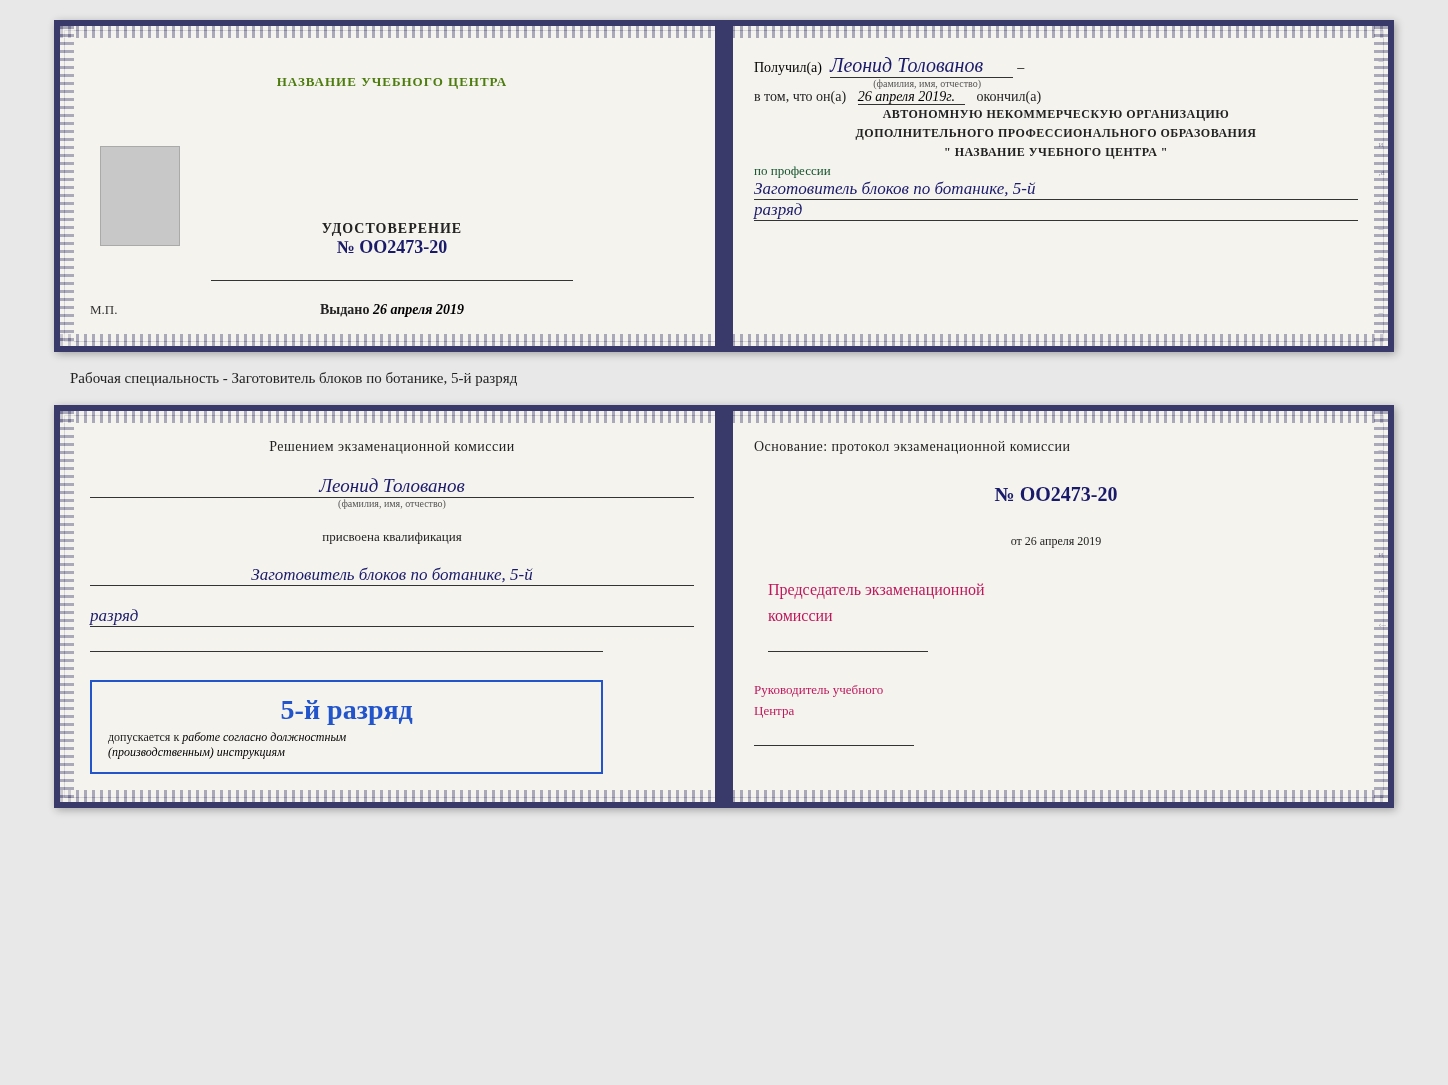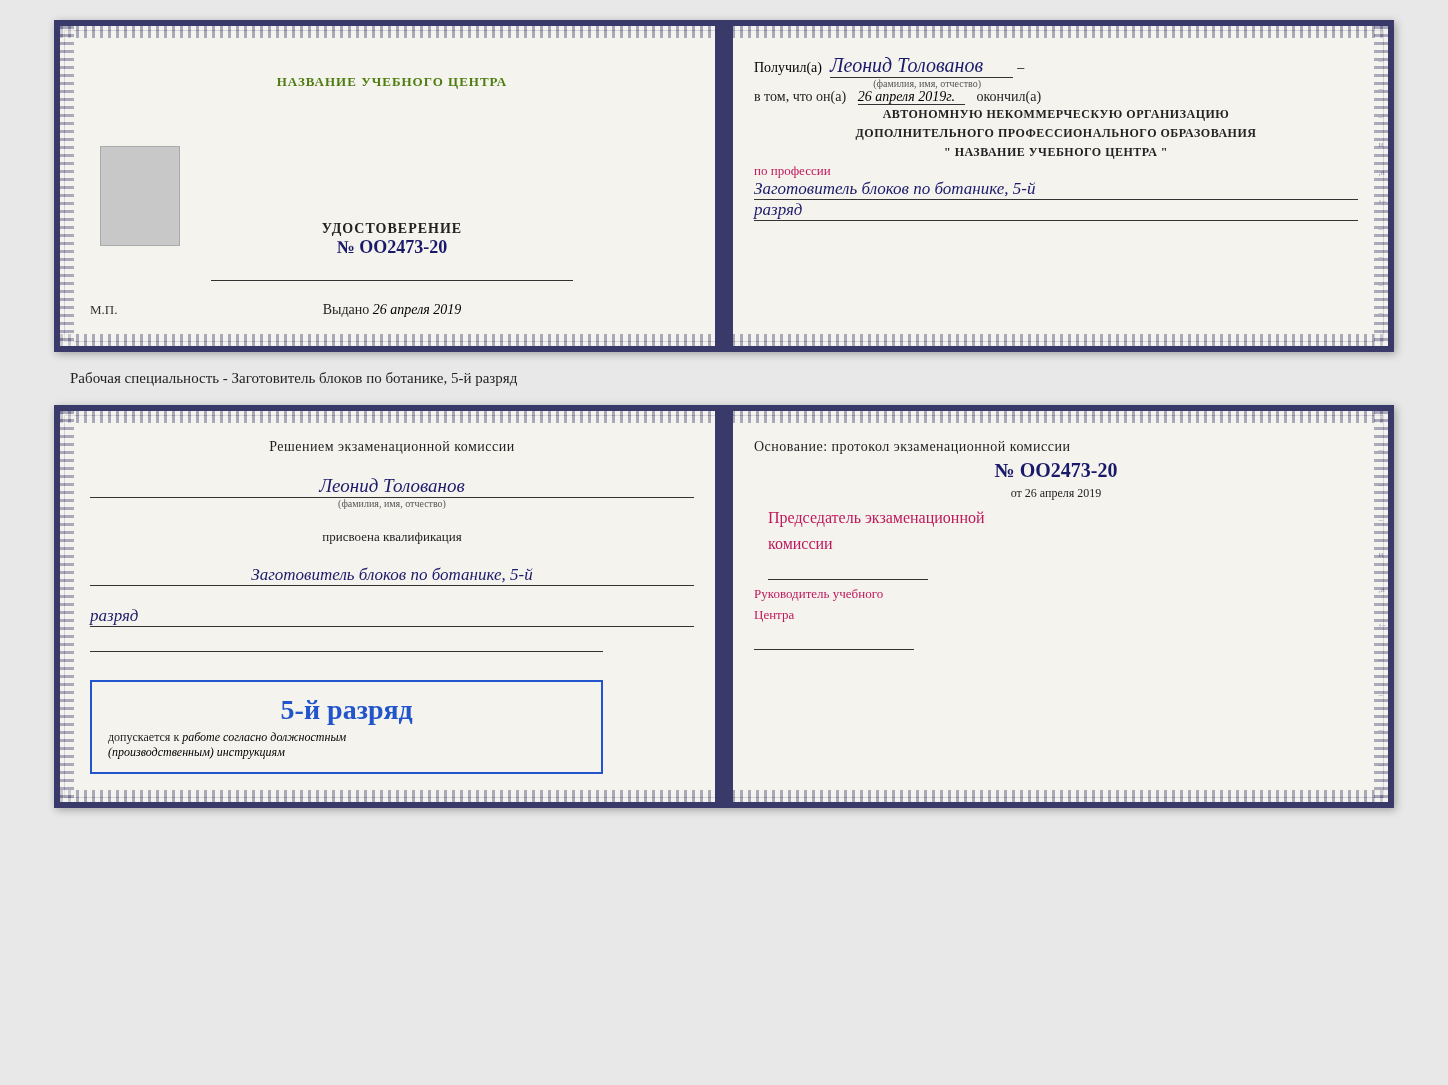--- a/index.html
+++ b/index.html
@@ -150,20 +150,21 @@
       font-weight: bold;
       text-align: center;
       color: #1a1a6a;
       font-family: 'Times New Roman', serif;
     }
 
     .issued-line {
       font-size: 14px;
       color: #222;
       text-align: left;
+      font-weight: bold;
     }
 
     .issued-date {
       font-style: italic;
       color: #000;
     }
 
     .mp-line {
       font-size: 13px;
       color: #333;
@@ -216,21 +217,21 @@
       font-weight: bold;
       text-align: center;
       text-transform: uppercase;
       color: #222;
       letter-spacing: 0.5px;
       line-height: 1.6;
     }
 
     .profession-label {
       font-size: 13px;
-      color: #be185d;
+      color: #14532d;
     }
 
     .profession-value {
       font-size: 17px;
       font-style: italic;
       color: #1a1a6a;
       font-family: 'Times New Roman', serif;
       border-bottom: 1px solid #333;
     }
 
@@ -271,21 +272,21 @@
     .bottom-doc .doc-left {
       display: flex;
       flex-direction: column;
       gap: 20px;
       min-height: 320px;
     }
 
     .bottom-doc .doc-right {
       display: flex;
       flex-direction: column;
-      gap: 4px;
+      gap: 28px;
     }
 
     .commission-title {
       font-size: 14px;
       color: #222;
       text-align: center;
       font-weight: normal;
       letter-spacing: 0.5px;
     }
 

